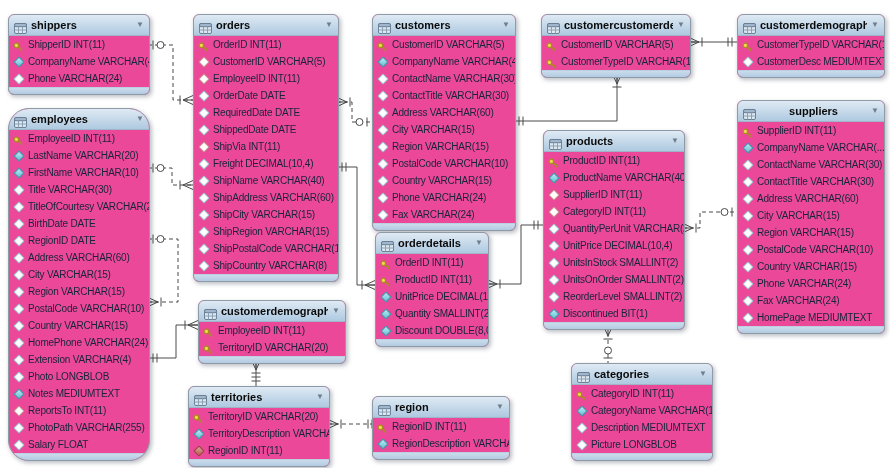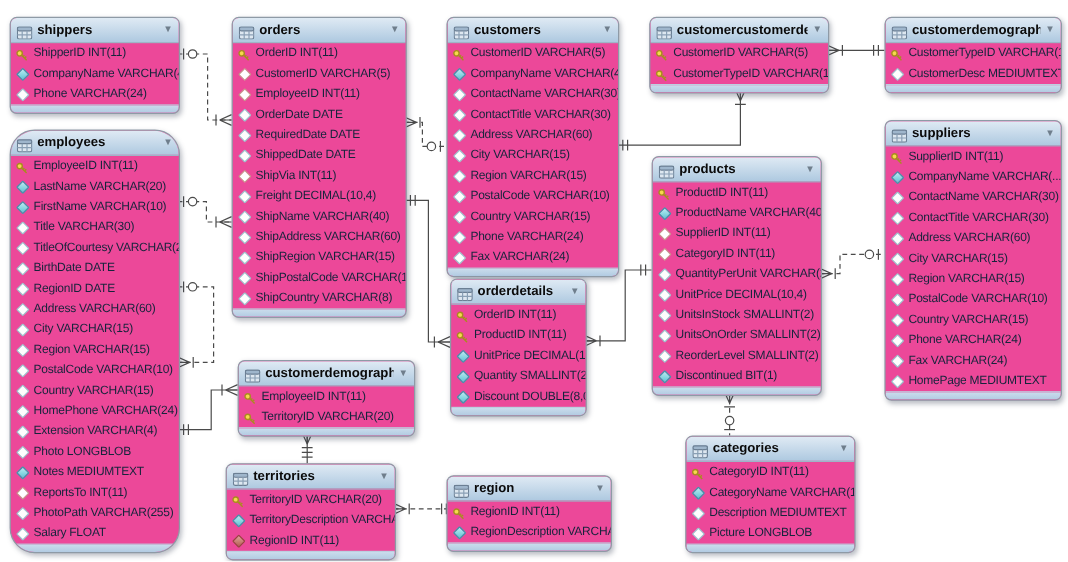--- a/index.html
+++ b/index.html
@@ -331,20 +331,26 @@
       <div class="trow">
         <span class="ic">
           <span class="dia d-null"></span>
         </span>
         <span class="flabel">ShipAddress VARCHAR(60)</span>
       </div>
       <div class="trow">
         <span class="ic">
           <span class="dia d-null"></span>
         </span>
+        <span class="flabel">ShipCity VARCHAR(15)</span>
+      </div>
+      <div class="trow">
+        <span class="ic">
+          <span class="dia d-null"></span>
+        </span>
         <span class="flabel">ShipRegion VARCHAR(15)</span>
       </div>
       <div class="trow">
         <span class="ic">
           <span class="dia d-null"></span>
         </span>
         <span class="flabel">ShipPostalCode VARCHAR(10)</span>
       </div>
       <div class="trow">
         <span class="ic">
@@ -608,21 +614,21 @@
         <span class="flabel">ReorderLevel SMALLINT(2)</span>
       </div>
       <div class="trow">
         <span class="ic">
           <span class="dia d-req"></span>
         </span>
         <span class="flabel">Discontinued BIT(1)</span>
       </div>
       <div class="tfoot"></div>
     </div>
-    <div class="table" style="left: 737px; top: 100px; width: 146px;">
+    <div class="table" style="left: 737px; top: 100px; width: 146px; text-align: center;">
       <div class="thead">
         <span class="ic" style="flex-basis:13px;width:13px"><svg width="13" height="11" viewBox="0 0 13 11">
             <rect x="0.5" y="0.5" width="12" height="10" rx="1.5" fill="#dde7f0" stroke="#6b7f94"></rect>
             <rect x="0.5" y="0.5" width="12" height="3.2" rx="1.5" fill="#9fb6cc" stroke="#6b7f94"></rect>
             <path d="M4.5 3.7 V10.5 M8.5 3.7 V10.5 M0.5 7 H12.5" stroke="#8aa0b5" fill="none"></path>
           </svg></span>
         <span class="ttitle">suppliers</span>
         <span class="arr">▼</span>
       </div>
       <div class="trow">

